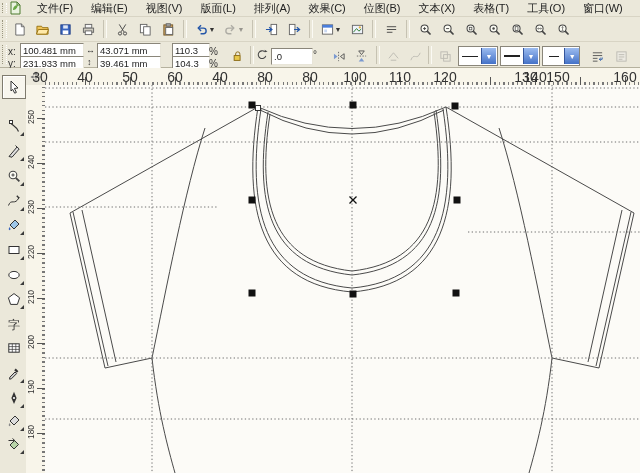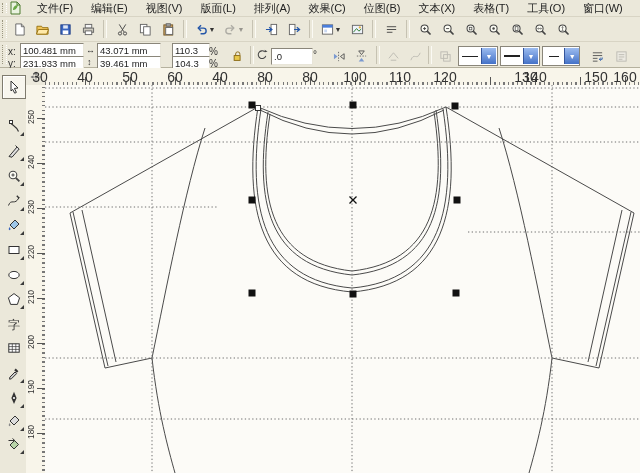--- a/index.html
+++ b/index.html
@@ -526,21 +526,21 @@
       <span class="hlabel" style="left: 85px;">50</span>
       <span class="hlabel" style="left: 130px;">60</span>
       <span class="hlabel" style="left: 175px;">40</span>
       <span class="hlabel" style="left: 220px;">80</span>
       <span class="hlabel" style="left: 265px;">80</span>
       <span class="hlabel" style="left: 310px;">100</span>
       <span class="hlabel" style="left: 355px;">110</span>
       <span class="hlabel" style="left: 400px;">120</span>
       <span class="hlabel" style="left: 445px; margin-left: 36px;">130</span>
       <span class="hlabel" style="left: 490px;">140</span>
-      <span class="hlabel" style="left: 551px;">150</span>
+      <span class="hlabel" style="left: 513px;">150</span>
       <span class="hlabel" style="left: 580px;">160</span>
     </div>
   <div id="vruler">
       <span class="vlabel" style="top: 27px;">250</span>
       <span class="vlabel" style="top: 72px;">240</span>
       <span class="vlabel" style="top: 117px;">230</span>
       <span class="vlabel" style="top: 162px;">220</span>
       <span class="vlabel" style="top: 207px;">210</span>
       <span class="vlabel" style="top: 252px;">200</span>
       <span class="vlabel" style="top: 297px;">190</span>

